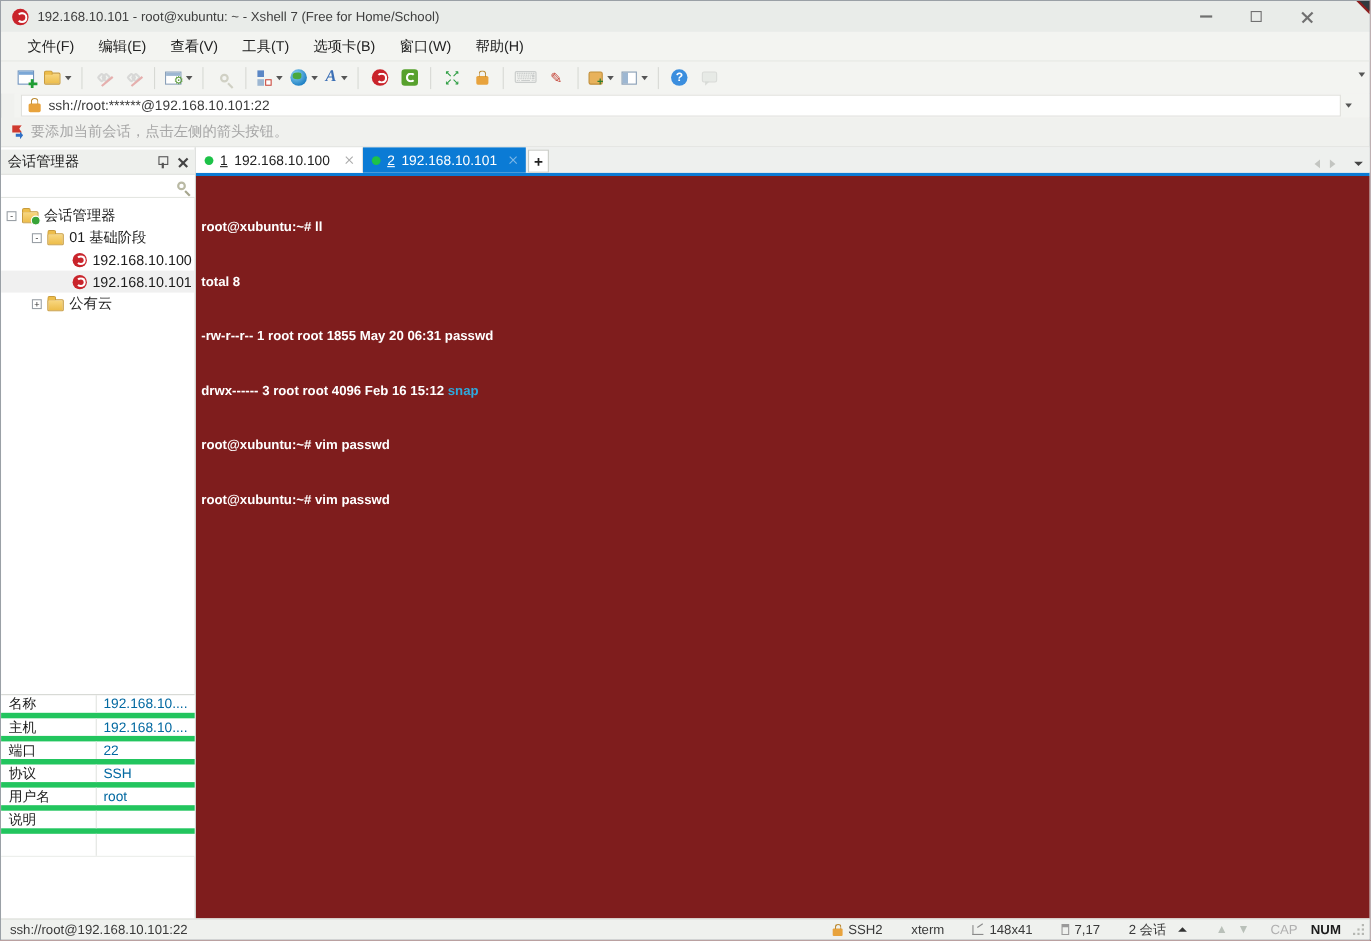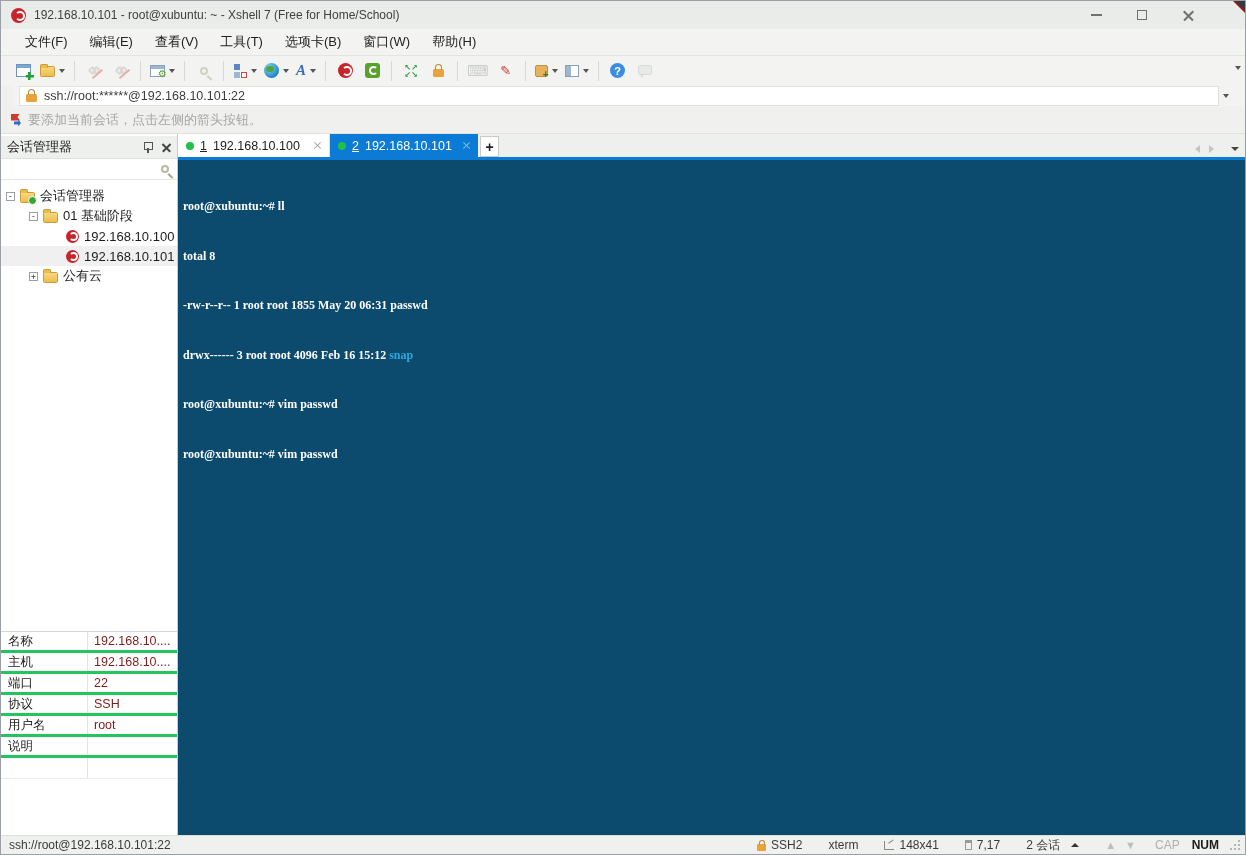--- a/index.html
+++ b/index.html
@@ -105,23 +105,23 @@
   .sb-search { height:21px; border-bottom:1px solid #e4e6e2; display:flex; align-items:center; justify-content:flex-end; padding-right:8px; background:#fff; }
   .sb-search .magico { border-color:#b9b9a4; }
   .tree { padding-top:6px; }
   .titem { height:20px; display:flex; align-items:center; gap:5px; font-size:13px; color:#1c1c1c; white-space:nowrap; }
   .titem.selected { background:#f0f0f0; }
   .expander { width:9px; height:9px; border:1px solid #9aa0a6; background:#fff; font-size:8px; line-height:7px; text-align:center; color:#333; flex:none; font-family:"DejaVu Sans Mono",monospace; }
   .exp-spacer { width:9px; flex:none; }
 
   
   .props { position:absolute; left:0; right:0; top:497px; border-top:1px solid #d4d6d2; background:#fff; }
-  .prow { display:flex; height:21px; border-bottom:3px solid #22c55e; align-items:center; font-size:12.5px; }
+  .prow { display:flex; height:21px; border-bottom:5px solid #22c55e; align-items:center; font-size:12.5px; }
   .plabel { width:87px; padding-left:7px; border-right:1px solid #e2e4e0; height:100%; display:flex; align-items:center; color:#1c1c1c; }
-  .pvalue { flex:1; padding-left:6px; color:#7f1d1d; }
+  .pvalue { flex:1; padding-left:6px; color:#0369a1; }
   .prow.ghost { border-bottom:1px solid #eceeea; }
   .prow.ghost .plabel { border-right:1px solid #e2e4e0; }
 
   
   .termcol { flex:1; display:flex; flex-direction:column; background:#eef0ee; }
   .tabbar { height:23px; display:flex; align-items:flex-end; background:#eef0ee; position:relative; }
   .tab { height:23px; display:flex; align-items:center; gap:6px; padding:0 8px; font-size:12.5px; }
   .tab.inactive { background:#fff; color:#222; width:152px; border-right:1px solid #e0e0e0; }
   .tab.active { background:#0b7bd5; color:#fff; width:148px; }
   .dot { width:8px; height:8px; border-radius:50%; background:#1dc248; flex:none; }
@@ -130,21 +130,21 @@
   .tclose { position:relative; width:8px; height:8px; opacity:.55; }
   .tclose::before,.tclose::after { content:""; position:absolute; top:3.5px; left:-0.5px; width:9px; height:1.2px; background:#666; }
   .tab.active .tclose::before,.tab.active .tclose::after { background:#dce9f5; }
   .tclose::before { transform:rotate(45deg);} .tclose::after { transform:rotate(-45deg);}
   .newtab { width:19px; height:21px; background:#fff; border:1px solid #c9cbc6; margin-left:2px; display:flex; align-items:center; justify-content:center; font-size:14px; color:#222; font-weight:bold; }
   .tab-nav { position:absolute; right:6px; bottom:4px; display:flex; align-items:center; gap:9px; }
   .tri-l { width:0; height:0; border-top:4px solid transparent; border-bottom:4px solid transparent; border-right:5px solid #c3c5c1; }
   .tri-r { width:0; height:0; border-top:4px solid transparent; border-bottom:4px solid transparent; border-left:5px solid #c3c5c1; }
   .tri-d { width:0; height:0; border-left:4px solid transparent; border-right:4px solid transparent; border-top:4.5px solid #444; }
   .blueline { height:3px; background:#0b7bd5; }
-  .screen { flex:1; background:#0c4a6e; padding:5px 0 16px 5px; font-family:Liberation Serif, serif; font-size:12px; font-weight:bold; color:#fff; line-height:16.5px; white-space:pre; }
+  .screen { flex:1; background:#7f1d1d; padding:5px 0 16px 5px; font-family:Liberation Sans, sans-serif; font-size:12px; font-weight:bold; color:#fff; line-height:16.5px; white-space:pre; }
   .dirname { color:#2fa8dc; }
   .cursor { display:inline-block; width:7px; height:13px; border:1px solid #00c400; vertical-align:-2px; }
 
   
   .statusbar { position:absolute; left:0; right:0; bottom:0; height:19px; background:#eff1ee; border-top:1px solid #dddfdb; display:flex; align-items:center; font-size:12px; color:#3a3a3a; padding:0 4px 0 8px; }
   .sb-left { flex:1; white-space:nowrap; }
   .sb-right { display:flex; align-items:center; gap:0; }
   .sb-seg { display:flex; align-items:center; gap:5px; padding:0 13px; }
   .slock { position:relative; width:9px; height:7px; background:#e8a33d; border-radius:1px; margin-top:4px; }
   .slock::before { content:""; position:absolute; top:-4px; left:1.5px; width:4px; height:4px; border:1.2px solid #bb8a33; border-bottom:none; border-radius:3px 3px 0 0; }

